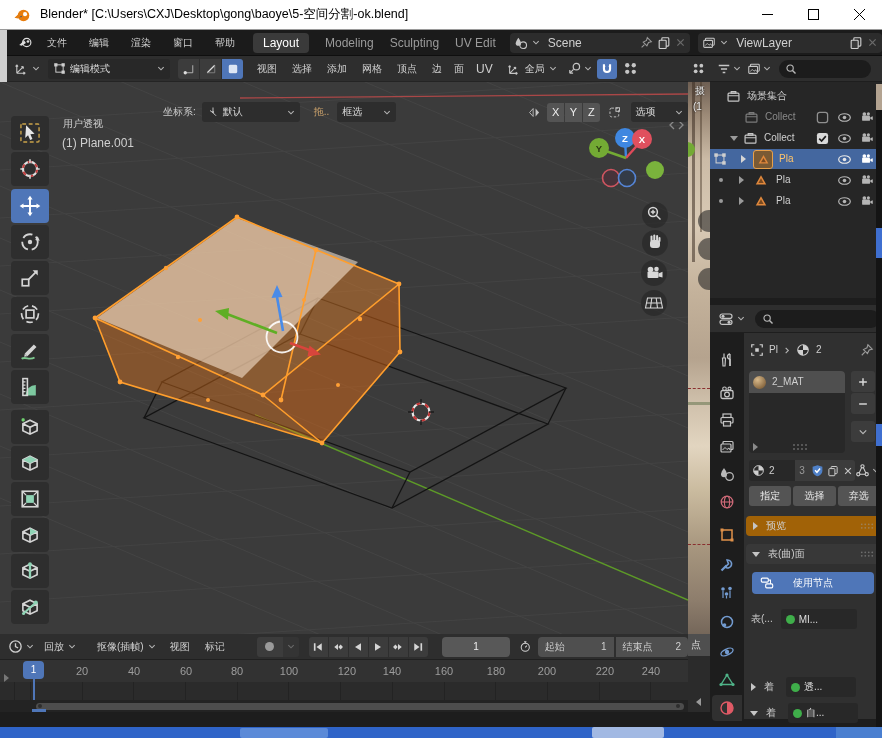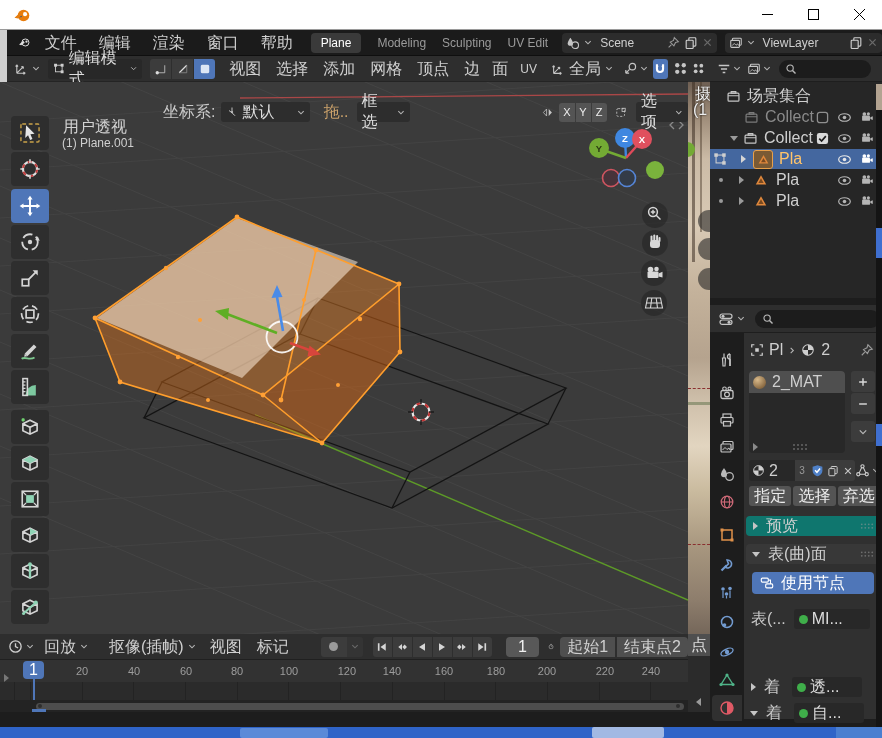--- a/index.html
+++ b/index.html
@@ -2,21 +2,21 @@
 <html><head>
 <meta charset="utf-8">
 <style>
   html,body{margin:0;padding:0;background:#101010}
   .stage{position:relative;width:882px;height:738px;overflow:hidden;
     font-family:"Liberation Sans","DejaVu Sans",sans-serif;background:#1d1d1d;
     -webkit-font-smoothing:antialiased}
   .r{position:absolute;box-sizing:border-box}
   .fx{display:flex;align-items:center}
   .tx{color:#cfcfcf;font-size:12px;line-height:1;white-space:nowrap}
-  .cj{font-size:16px}
+  .cj{font-size:10px}
   .dd{background:#282828;border-radius:3px;display:flex;align-items:center;gap:4px;padding:0 5px;color:#ddd}
   .btn2{background:#545454;border-radius:3px;color:#ececec;display:flex;align-items:center;justify-content:center}
   .btn3{background:#3c3c3c;border-radius:3px;color:#d8d8d8;display:flex;align-items:center;justify-content:center}
   .field{background:#4f4f4f;border-radius:4px;color:#e2e2e2;display:flex;align-items:center}
   .triR{width:0;height:0;border-top:4px solid transparent;border-bottom:4px solid transparent;border-left:5px solid #9a9a9a}
   .triD{width:0;height:0;border-left:4px solid transparent;border-right:4px solid transparent;border-top:5px solid #9a9a9a}
   .triL{width:0;height:0;border-top:4px solid transparent;border-bottom:4px solid transparent;border-right:5px solid #9a9a9a}
   svg.ic{display:block}
   .toolbtn{position:absolute;left:11px;width:38px;height:34px;background:#2e2e2e;border-radius:4px;
     display:flex;align-items:center;justify-content:center}
@@ -226,20 +226,21 @@
 
 <div class="stage">
 
   <div class="r fx" style="left:0;top:0;width:882px;height:30px;background:#ffffff;border-bottom:1px solid #9a9a9a">
     <svg class="ic" width="18" height="18" viewBox="0 0 18 18" style="margin-left:13px">
       <circle cx="10.5" cy="9.5" r="5.8" fill="#e87d0d"></circle>
         <circle cx="12" cy="8.2" r="2.1" fill="#fff"></circle>
       <path d="M2 12 L7 7.5 L9 11 Z" fill="#265787"></path>
         <path d="M1.5 11.8 L8.5 5.5 L10.5 8 L5 12.5 Z" fill="#e87d0d"></path>
     </svg>
+    <span class="tx" style="color:#000;margin-left:9px;font-size:12.5px">Blender* [C:\Users\CXJ\Desktop\gong\baoye\5-空间分割-ok.blend]</span>
     <div style="margin-left:auto;display:flex;height:30px">
       <div class="fx" style="width:46px;justify-content:center">
           <svg class="ic" width="11" height="11" viewBox="0 0 11 11">
             <path d="M0 5.5 H11" stroke="#000" stroke-width="1"></path>
           </svg>
         </div>
       <div class="fx" style="width:46px;justify-content:center">
           <svg class="ic" width="11" height="11" viewBox="0 0 11 11">
             <rect x="0.5" y="0.5" width="10" height="10" fill="none" stroke="#000" stroke-width="1"></rect>
           </svg>
@@ -257,21 +258,21 @@
       <circle cx="10.5" cy="8" r="5" fill="none" stroke="#dedede" stroke-width="1.4"></circle>
         <circle cx="12" cy="6.8" r="1.6" fill="#dedede"></circle>
         <path d="M1.5 11 L7.5 5.5 L9.5 8.5 L4.5 12 Z" fill="#dedede"></path>
     </svg>
     <span class="tx cj" style="margin-left:14px">文件</span>
     <span class="tx cj" style="margin-left:22px">编辑</span>
     <span class="tx cj" style="margin-left:22px">渲染</span>
     <span class="tx cj" style="margin-left:22px">窗口</span>
     <span class="tx cj" style="margin-left:22px">帮助</span>
     <div class="fx" style="height:20px;padding:0 10px;margin-left:18px;background:#3a3a3a;border-radius:4px">
-        <span class="tx" style="color:#fff">Plane</span>
+        <span class="tx" style="color:#fff">Layout</span>
       </div>
     <span class="tx" style="color:#9b9b9b;margin-left:16px">Modeling</span>
     <span class="tx" style="color:#9b9b9b;margin-left:16px">Sculpting</span>
     <span class="tx" style="color:#9b9b9b;margin-left:16px">UV Edit</span>
 
     <div class="fx" style="margin-left:14px;height:20px;background:#2c2c2c;border-radius:4px;padding:0 4px;gap:4px;width:196px">
       <svg class="ic" width="14" height="14" viewBox="0 0 16 16" style="color:#c5c5c5">
           <use href="#i-scenedrop"></use>
         </svg>
       <svg class="ic" width="8" height="7" viewBox="0 0 12 10">
@@ -989,21 +990,21 @@
             <span>指定</span>
           </div>
         <div class="btn2 cj" style="flex:1;height:20px">
             <span>选择</span>
           </div>
         <div class="btn2 cj" style="flex:1;height:20px">
             <span>弃选</span>
           </div>
       </div>
 
-      <div class="fx" style="position:absolute;left:2px;top:183px;width:134px;height:20px;background:#0f766e;border-radius:4px">
+      <div class="fx" style="position:absolute;left:2px;top:183px;width:134px;height:20px;background:#a16207;border-radius:4px">
         <div class="triR" style="margin-left:7px;border-left-color:#c5c5c5"></div>
         <span class="tx cj" style="margin-left:8px">预览</span>
         <svg class="ic grip" width="14" height="8" viewBox="0 0 16 8" style="margin-left:auto;margin-right:6px">
             <g fill="#9a9a9a">
               <circle cx="2" cy="2" r="1"></circle>
               <circle cx="6" cy="2" r="1"></circle>
               <circle cx="10" cy="2" r="1"></circle>
               <circle cx="14" cy="2" r="1"></circle>
               <circle cx="2" cy="6" r="1"></circle>
               <circle cx="6" cy="6" r="1"></circle>

